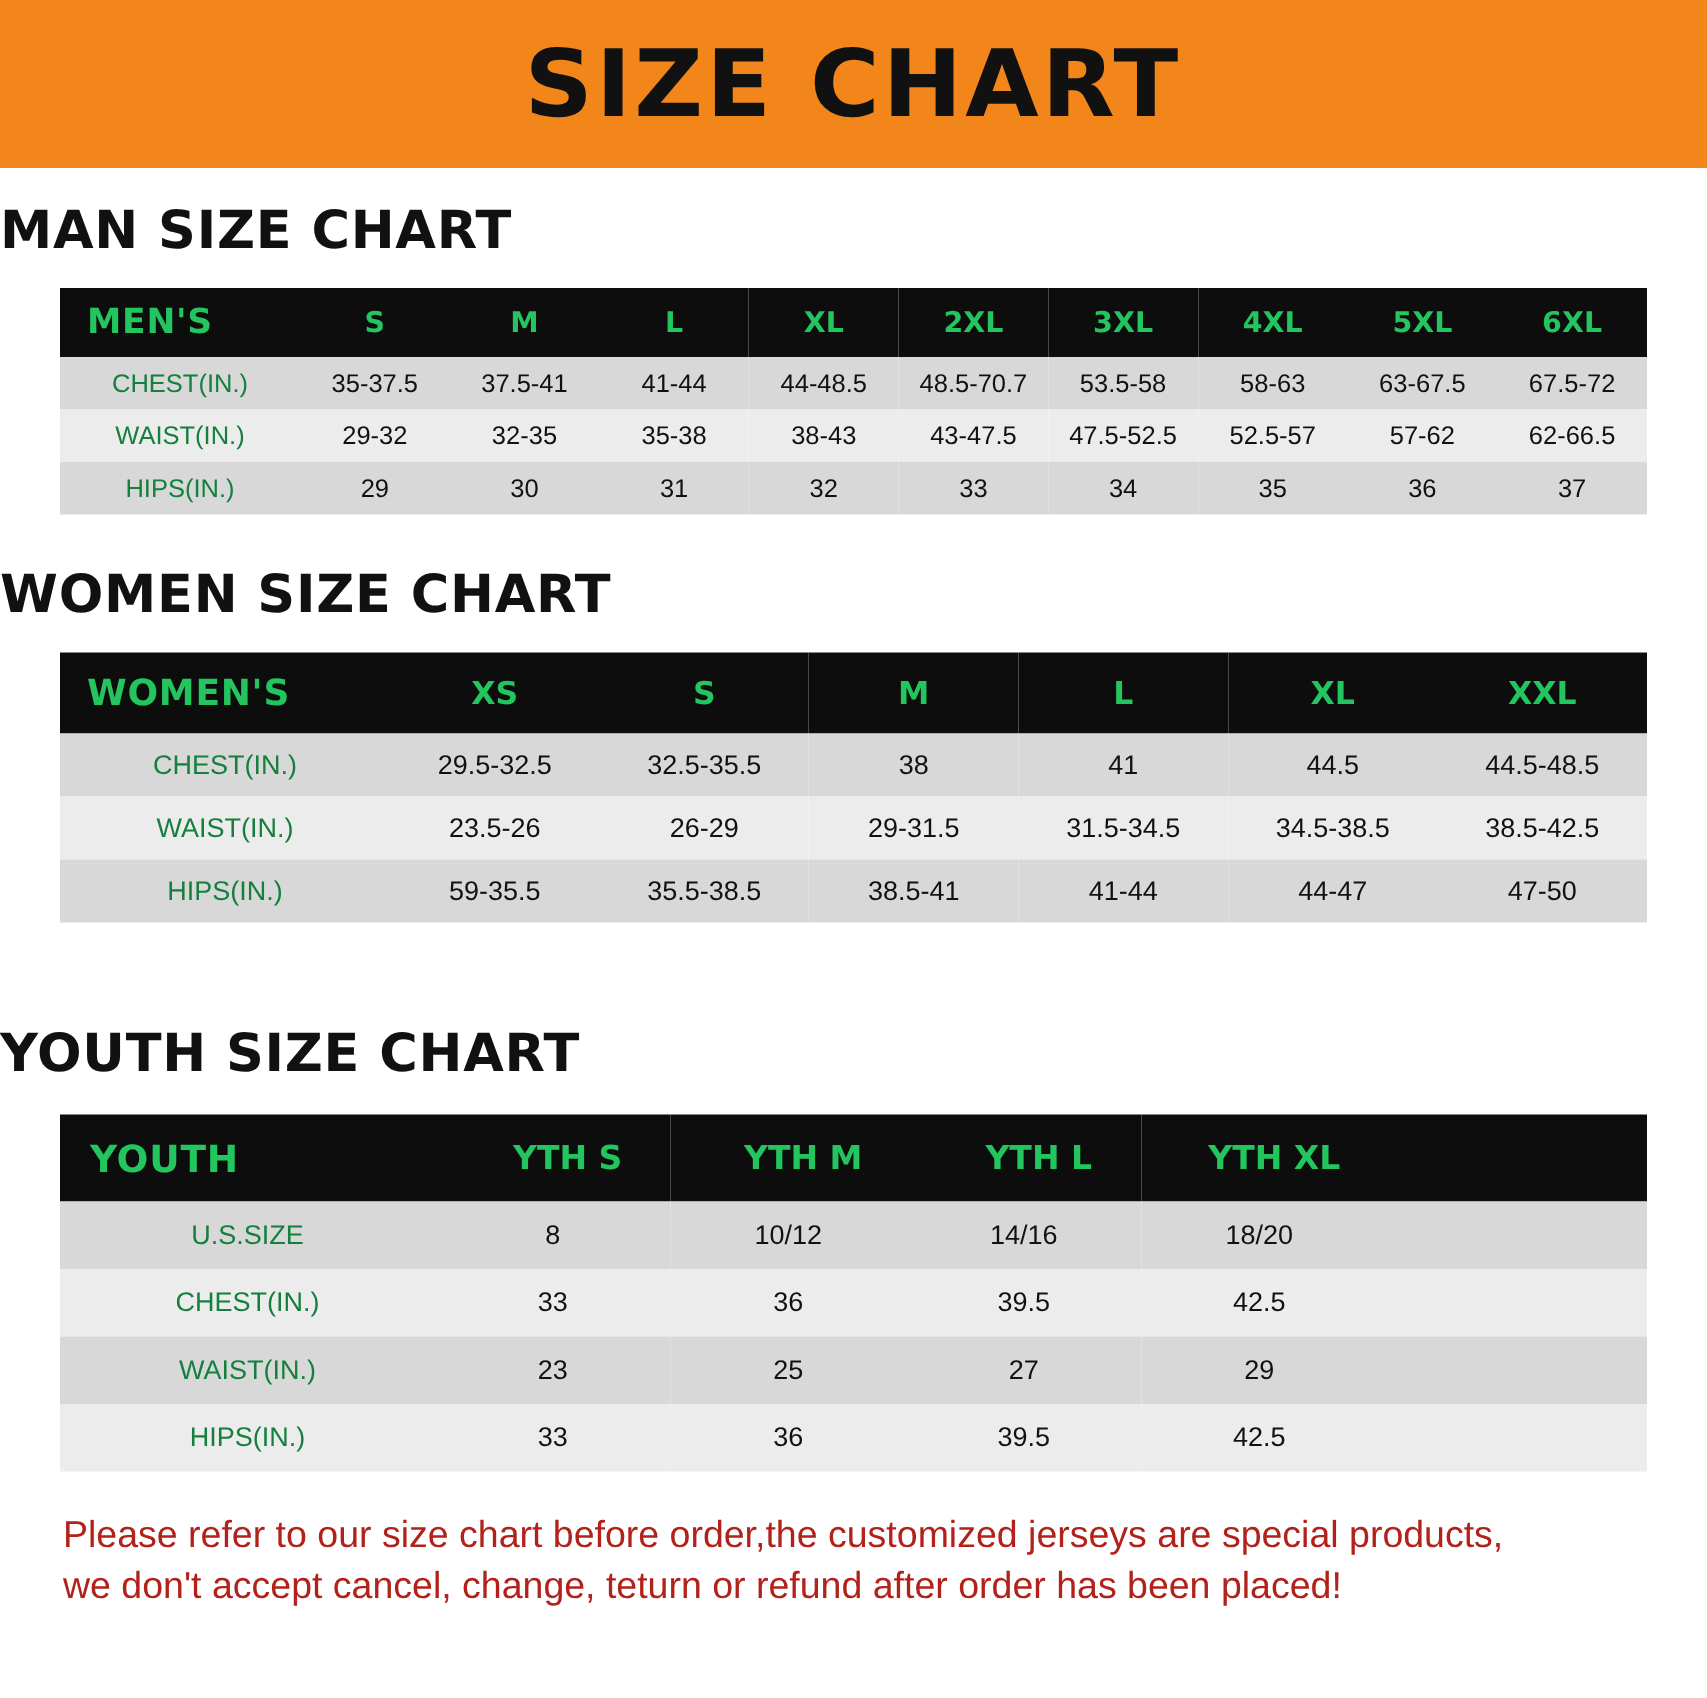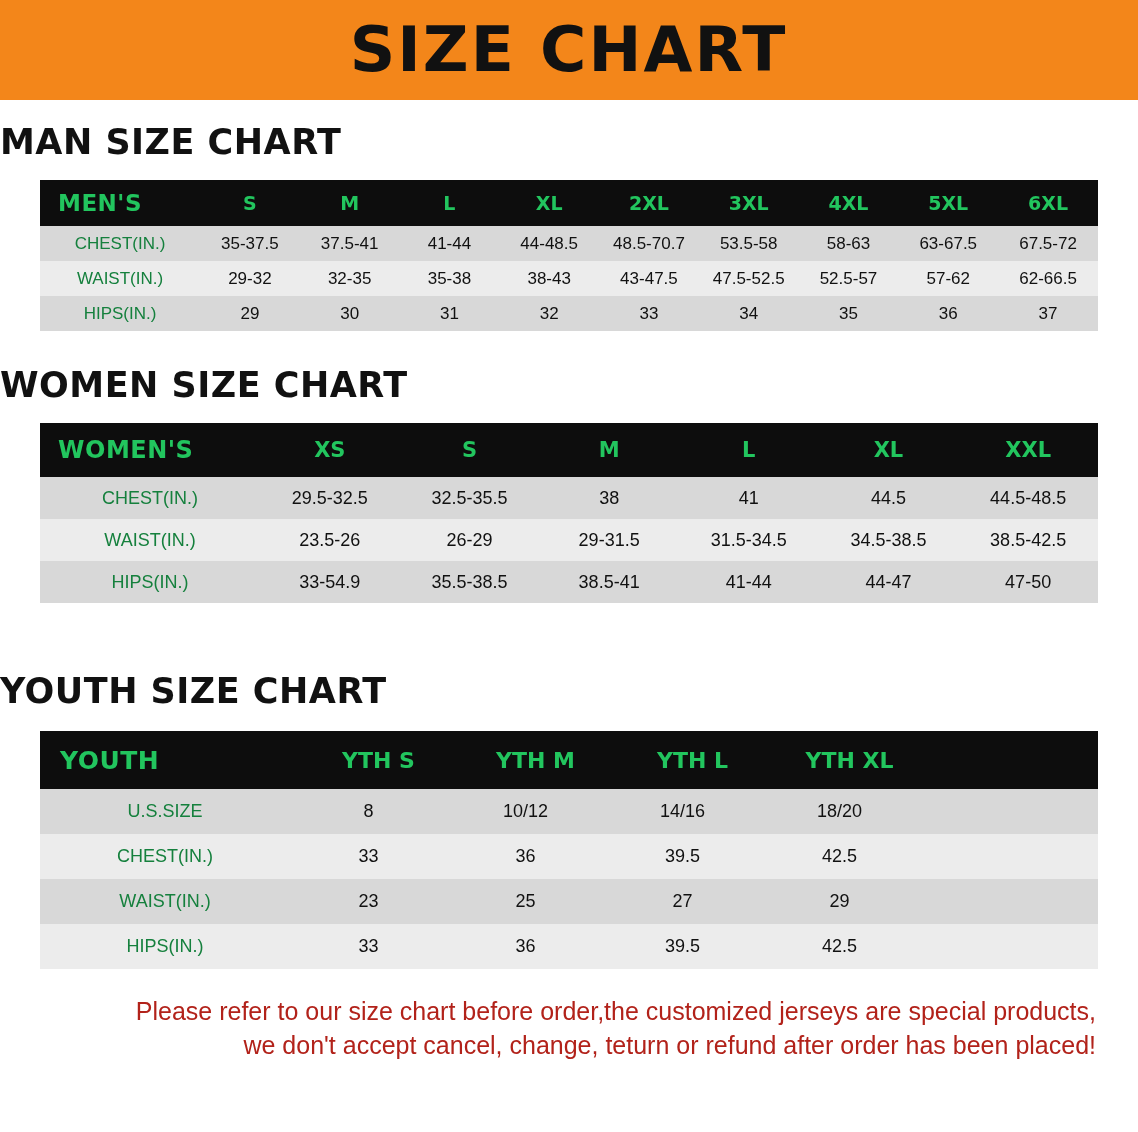--- a/index.html
+++ b/index.html
@@ -12,21 +12,21 @@
     width: 1138px;
     height: 1132px;
     font-family: "Liberation Sans", sans-serif;
     color: #111111;
     overflow: hidden;
   }
 
   
   .banner {
     width: 100%;
-    height: 100px;
+    height: 112px;
     background: #f3861a;
     display: flex;
     align-items: center;
     justify-content: center;
   }
   .banner-title {
     font-family: "DejaVu Sans", sans-serif;
     font-weight: bold;
     font-size: 62px;
     letter-spacing: 2px;
@@ -104,21 +104,21 @@
   #youth-table tbody tr { height: 45px; }
   #youth-table tbody td { font-size: 18px; }
 
   
   .note {
     margin: 26px 42px 16px 42px;
     color: #b2221a;
     font-family: "Liberation Sans", sans-serif;
     font-size: 25px;
     line-height: 1.35;
-    text-align: right;
+    text-align: left;
   }
   .note div { white-space: nowrap; }
 </style>
 </head>
 <body>
 
 <div class="banner">
   <div class="banner-title">SIZE CHART</div>
 </div>
 
@@ -210,21 +210,21 @@
         <td class="rowlabel">WAIST(IN.)</td>
         <td>23.5-26</td>
         <td>26-29</td>
         <td>29-31.5</td>
         <td>31.5-34.5</td>
         <td>34.5-38.5</td>
         <td>38.5-42.5</td>
       </tr>
       <tr class="shade-dark">
         <td class="rowlabel">HIPS(IN.)</td>
-        <td>33-54.9</td>
+        <td>59-35.5</td>
         <td>35.5-38.5</td>
         <td>38.5-41</td>
         <td>41-44</td>
         <td>44-47</td>
         <td>47-50</td>
       </tr>
     </tbody>
   </table>
 </div>
 

